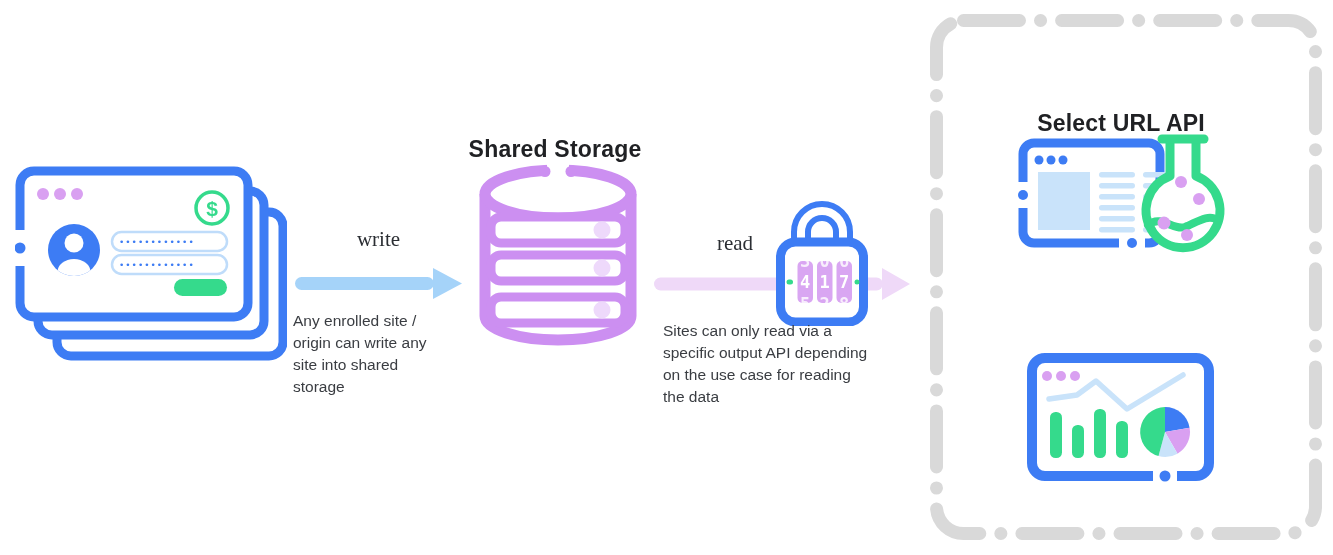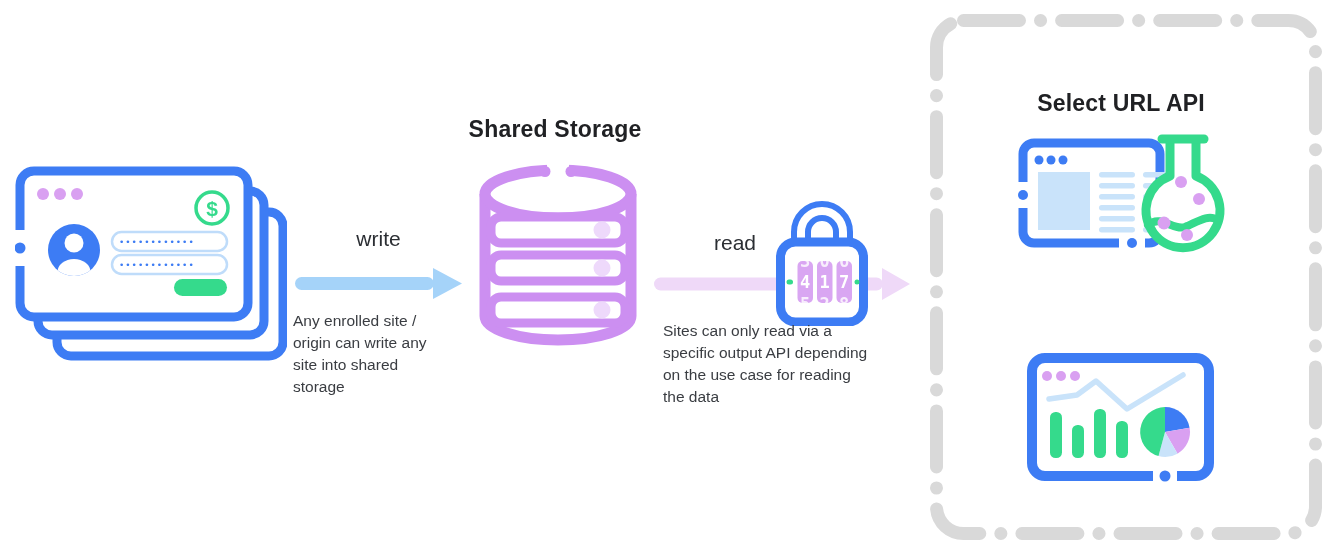--- a/index.html
+++ b/index.html
@@ -1,22 +1,22 @@
 <!DOCTYPE html>
 <html style="--blue: #3D7CF4; --green: #35DA8C; --purple: #CC8FF1; --palePurple: #EED9FB; --dotPurple: #D9A0F1; --chipPurple: #D9A6F2; --arrowBlue: #A5D3F9; --arrowPink: #EFD9F8; --lightBlue: #C9E3FA; --fieldBlue: #BFDCFA; --gray: #D9D9D9; --ink: #202124; --text: #3A3D42;"><head>
 <meta charset="utf-8">
 <style>
   html,body{margin:0;padding:0;background:#fff;}
   .canvas{
     position:relative;width:1333px;height:555px;background:#fff;overflow:hidden;
     font-family:"Liberation Sans", sans-serif;
   }
   .abs{position:absolute;}
-  .title{font-weight:bold;font-size:23px;color:var(--ink);text-align:center;letter-spacing:.2px;}
-  .flow-label{font-size:21px;color:#2b2e33;text-align:center;}
+  .title{font-weight:bold;font-size:23px;color:var(--ink);text-align:center;letter-spacing:.2px;margin-top:20px;}
+  .flow-label{font-size:21px;color:#2b2e33;text-align:center;font-family:Liberation Serif, serif;}
   .desc{font-size:15.5px;color:var(--text);line-height:1.42;}
   
   .f-white{fill:#fff}
   .f-blue{fill:var(--blue)} .s-blue{stroke:var(--blue)}
   .f-green{fill:var(--green)} .s-green{stroke:var(--green)}
   .f-purple{fill:var(--purple)} .s-purple{stroke:var(--purple)}
   .f-pale-purple{fill:var(--palePurple)}
   .f-dot-purple{fill:var(--dotPurple)}
   .f-chip{fill:var(--chipPurple)}
   .f-arrow-blue{fill:var(--arrowBlue)}

